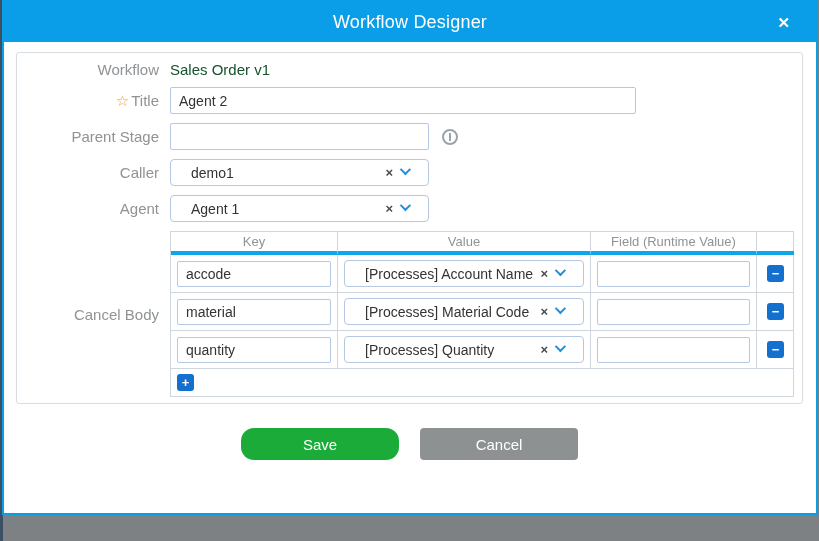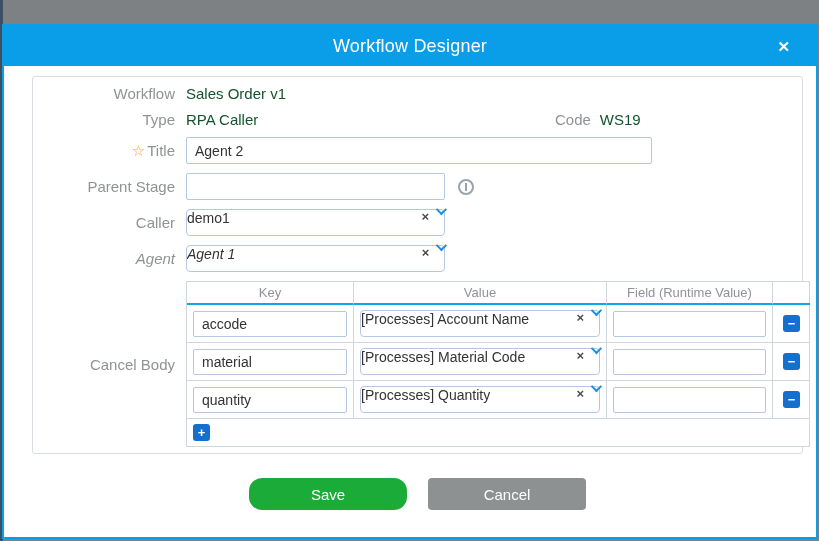--- a/index.html
+++ b/index.html
@@ -9,48 +9,48 @@
     background:#7d8184;
     position:relative;
     overflow:hidden;
   }
   .left-sliver {
     position:absolute; left:0; top:0; width:3px; height:541px;
     background:#3d4f63;
   }
   
   .modal {
-    position:absolute; left:2px; top:24px; width:816px; height:515px;
+    position:absolute; left:2px; top:0; width:816px; height:515px;
     background:#ffffff;
     border:2px solid #0a9ee9;
     display:flex; flex-direction:column;
   }
   .modal-header {
     height:40px; background:#0a9ee9; flex:0 0 40px;
     display:flex; align-items:center; justify-content:center;
     position:relative;
   }
   .modal-title { color:#ffffff; font-size:18px; letter-spacing:.2px; }
   .close-btn {
     position:absolute; right:26px; top:50%; transform:translateY(-50%);
     color:#ffffff; font-size:15px; font-weight:bold; cursor:pointer;
     line-height:1;
   }
-  .modal-body { flex:1; padding:10px 13px 0 12px;margin-left:16px; }
+  .modal-body { flex:1; padding:10px 13px 0 12px; }
   
   .panel {
     border:1px solid #d8dde2; border-radius:3px;
     padding:8px 12px 6px 0;
   }
   .form-row { display:flex; align-items:center; position:relative; }
   .form-row + .form-row { margin-top:9px; }
   .row-title { margin-top:7px; }
   .row-parent { margin-top:10px; }
   .row-script { margin-top:11px; }
-  .row-agent { margin-top:14px;font-style:italic; }
+  .row-agent { margin-top:14px; }
   .row-request { margin-top:14px; align-items:center; }
   .lbl {
     flex:0 0 153px; text-align:right; padding-right:11px;
     color:#8f9396; font-size:15px; white-space:nowrap;
   }
   .static-val { color:#14532d; font-size:15px; }
   .req-star { color:#f0a13c; font-size:15px; margin-right:2px; }
   .code-group { position:absolute; left:522px; display:flex; align-items:center; }
   .code-group .lbl { flex:0 0 auto; padding-right:9px; }
   
@@ -58,21 +58,21 @@
     border:1px solid #b5c7e3; border-radius:2px;
     height:27px; padding:0 8px; font-size:14px; color:#333;
     font-family:"Liberation Sans", sans-serif;
     outline:none; background:#fff;
   }
   .w-title { width:466px; }
   .w-med { width:259px; }
   .selbox {
     border:1px solid #b5c7e3; border-radius:4px;
     height:27px; width:259px; background:#fff;
-    display:flex; padding:0 0;
+    display:flex; align-items:center; padding:0 20px;
     font-size:14px; color:#333; cursor:pointer;
   }
   .selbox .sel-text { flex:1; overflow:hidden; white-space:nowrap; }
   .clear-x { color:#4a4a4a; font-size:13px; font-weight:bold; margin:0 7px 0 4px; line-height:1; }
   .chev {
     width:8px; height:8px; border-right:2.5px solid #1d8fdd; border-bottom:2.5px solid #1d8fdd;
     transform:rotate(45deg) translateY(-2px); margin-top:-3px;
   }
   .info-icon {
     width:16px; height:16px; border:2px solid #9aa3ab; border-radius:50%;
@@ -83,21 +83,21 @@
     content:""; position:absolute; left:5px; top:2px; width:2px; height:8px;
     background:#9aa3ab;
   }
   
   .tbl {
     border:1px solid #cfd6dd; background:#fff;
     display:grid; grid-template-columns:167px 253px 166px 37px;
     width:624px;
   }
   .th {
-    border-right:1px solid #cfd6dd; border-bottom:2px solid #0ea5e9;
+    border-right:1px solid #cfd6dd; border-bottom:4px solid #0ea5e9;
     height:23px; display:flex; align-items:center; justify-content:center;
     color:#8f9396; font-size:13px;
   }
   .td {
     border-right:1px solid #cfd6dd; border-bottom:1px solid #cfd6dd;
     height:38px; display:flex; align-items:center; padding:0 6px;
   }
   .th:nth-child(4n), .td-last { border-right:none; }
   .cell-input { width:100%; height:26px; font-size:14px; }
   .cell-sel {
@@ -140,28 +140,20 @@
   </div>
 
   <div class="modal-body">
     <div class="panel">
 
       <div class="form-row">
         <span class="lbl">Workflow</span>
         <span class="static-val">Sales Order v1</span>
       </div>
 
-      <div class="form-row">
-        <span class="lbl">Type</span>
-        <span class="static-val">RPA Caller</span>
-        <span class="code-group">
-          <span class="lbl">Code</span>
-          <span class="static-val">WS19</span>
-        </span>
-      </div>
 
       <div class="form-row row-title">
         <span class="lbl"><span class="req-star">☆</span><span>Title</span></span>
         <input class="txt-input w-title" type="text" value="Agent 2" style="">
       </div>
 
       <div class="form-row row-parent">
         <span class="lbl">Parent Stage</span>
         <input class="txt-input w-med" type="text" value="" style="">
         <span class="info-icon"></span>

